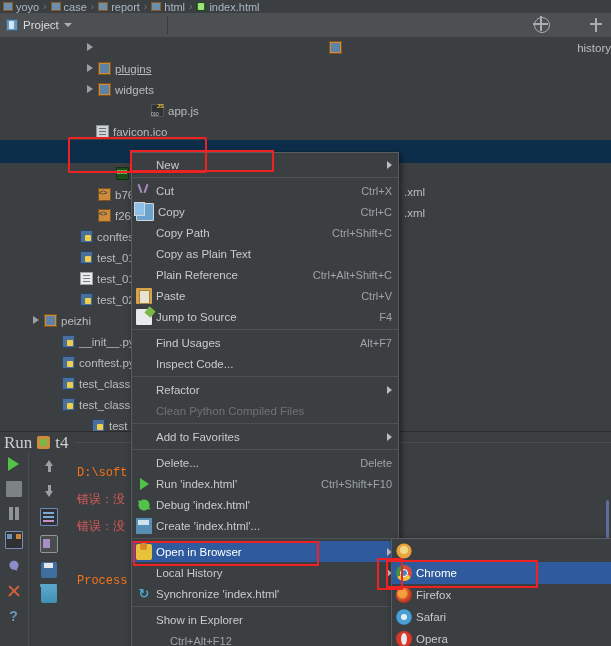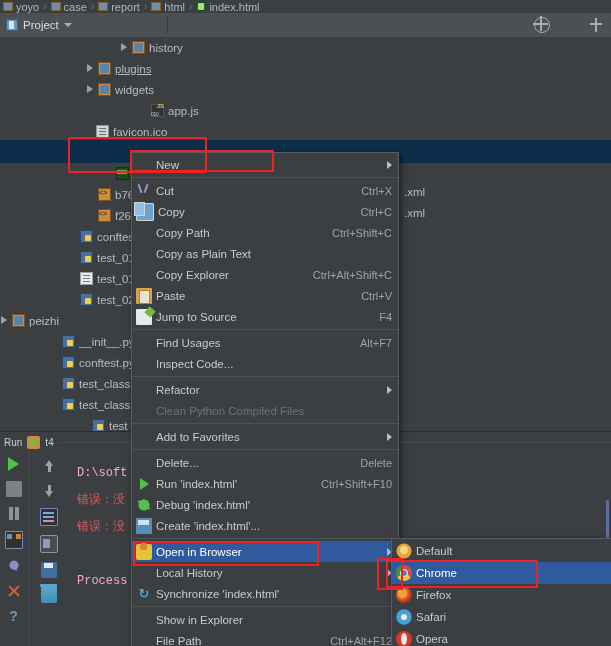--- a/index.html
+++ b/index.html
@@ -93,21 +93,21 @@
     pointer-events:none;z-index:40;
   }
   
   #selbar{left:0;top:140px;width:611px;height:21px;background:#0d2e4a;z-index:1;}
 
   
   #run-header{
     left:0;top:431px;width:611px;height:21px;background:#3c3f41;border-top:1px solid #2b2b2b;
     display:flex;align-items:center;gap:5px;padding-left:4px;
   }
-  #run-header .rlabel{font-size:10px;color:#cfcfcf;}
+  #run-header .rlabel{font-size:17px;color:#cfcfcf;font-family:Liberation Serif, serif;}
   .run-cfg-icon{width:13px;height:13px;background:#cc8b3d;border-radius:2px;position:relative;}
   .run-cfg-icon:after{content:"";position:absolute;left:3px;top:3px;width:7px;height:7px;background:#7ab648;border-radius:1px;}
   #run-header .tline{flex:1;height:1px;background:#4a4d4f;margin-right:4px;}
 
   #run-body{left:0;top:452px;width:611px;height:194px;background:#3c3f41;}
   #run-gutter-left{left:0;top:452px;width:27px;height:194px;background:#3c3f41;
      display:flex;flex-direction:column;align-items:center;padding-top:4px;gap:9px;}
   #run-gutter-mid{left:28px;top:452px;width:40px;height:194px;background:#3c3f41;
      border-left:1px solid #4a4d4f;display:flex;flex-direction:column;align-items:center;padding-top:6px;gap:9px;}
   .gico{width:16px;height:16px;position:relative;flex:none;}
@@ -137,21 +137,21 @@
   .gi-sel:after{content:"";position:absolute;left:2px;top:3px;width:7px;height:9px;background:#a58fc5;}
   .gi-print{background:#3f6fa0;border-radius:2px;}
   .gi-print:after{content:"";position:absolute;left:3px;top:1px;width:9px;height:5px;background:#e6e8ea;}
   .gi-trash{background:linear-gradient(#5aa6c9,#3f8fb5);border-radius:0 0 2px 2px;}
   .gi-trash:after{content:"";position:absolute;left:-1px;top:-3px;width:17px;height:3px;background:#5aa6c9;border-radius:1px;}
 
   #run-console{left:69px;top:452px;width:542px;height:194px;background:#3c3f41;
      font-family:"Liberation Mono","DejaVu Sans Mono",monospace;font-size:12px;color:#bbbbbb;
      padding:8px 0 0 8px;line-height:27px;white-space:pre;overflow:hidden;}
   #run-console .err{color:#e05a5a;}
-  #run-console .ok{color:#f9a8d4;}
+  #run-console .ok{color:#f97316;}
 
   
   #console-sb{right:2px;top:500px;width:3px;height:60px;background:#5a6ea0;border-radius:2px;}
 
   
   #ctx{
     left:131px;top:152px;width:266px;background:#3c3f41;
     border:1px solid #5a5d5f;box-shadow:2px 2px 6px rgba(0,0,0,.55);
     padding:1px 0;z-index:30;
   }
@@ -242,21 +242,21 @@
     <span class="caret-dn"></span>
   </div>
   <div class="vsep"></div>
   <div class="spacer"></div>
   <div class="hdr-icon ico-settings"></div>
   <div class="hdr-icon ico-hide"></div>
 </div>
 
 <div class="abs" id="selbar"></div>
 <div class="abs" id="tree">
-    <div class="trow" style="padding-left: 120px;">
+    <div class="trow" style="padding-left: 86px; justify-content: space-between;">
       <span class="twist closed"></span>
       <span class="ticon ti-folder"></span>
       <span class="tlabel">history</span>
     </div>
     <div class="trow" style="padding-left: 86px; text-decoration: underline;">
       <span class="twist closed"></span>
       <span class="ticon ti-folder"></span>
       <span class="tlabel">plugins</span>
     </div>
     <div class="trow" style="padding-left: 86px;">
@@ -307,21 +307,21 @@
     <div class="trow" style="padding-left: 68px;">
       <span class="twist blank"></span>
       <span class="ticon ti-txt"></span>
       <span class="tlabel">test_01.py</span>
     </div>
     <div class="trow" style="padding-left: 68px;">
       <span class="twist blank"></span>
       <span class="ticon ti-py"></span>
       <span class="tlabel">test_02.py</span>
     </div>
-    <div class="trow" style="">
+    <div class="trow" style="padding-left: 32px;">
       <span class="twist closed"></span>
       <span class="ticon ti-folder"></span>
       <span class="tlabel">peizhi</span>
     </div>
     <div class="trow" style="padding-left: 50px;">
       <span class="twist blank"></span>
       <span class="ticon ti-py"></span>
       <span class="tlabel">__init__.py</span>
     </div>
     <div class="trow" style="padding-left: 50px;">
@@ -407,21 +407,21 @@
       <span class="mico "></span>
       <span class="mlabel">Copy Path</span>
       <span class="mkey">Ctrl+Shift+C</span>
     </div>
     <div class="mi">
       <span class="mico "></span>
       <span class="mlabel">Copy as Plain Text</span>
     </div>
     <div class="mi">
       <span class="mico "></span>
-      <span class="mlabel">Copy Explorer</span>
+      <span class="mlabel">Plain Reference</span>
       <span class="mkey">Ctrl+Alt+Shift+C</span>
     </div>
     <div class="mi">
       <span class="mico m-paste"></span>
       <span class="mlabel">Paste</span>
       <span class="mkey">Ctrl+V</span>
     </div>
     <div class="mi">
       <span class="mico m-jump"></span>
       <span class="mlabel">Jump to Source</span>
@@ -487,29 +487,27 @@
       <span class="mico m-sync">↻</span>
       <span class="mlabel">Synchronize 'index.html'</span>
     </div>
     <div class="msep"></div>
     <div class="mi">
       <span class="mico "></span>
       <span class="mlabel">Show in Explorer</span>
     </div>
     <div class="mi">
       <span class="mico "></span>
-      <span class="mlabel">File Path</span>
       <span class="mkey">Ctrl+Alt+F12</span>
     </div>
   </div>
 
 <div class="abs" id="submenu">
     <div class="mi">
       <span class="mico b-default"></span>
-      <span class="mlabel">Default</span>
     </div>
     <div class="mi hi">
       <span class="mico b-chrome"></span>
       <span class="mlabel">Chrome</span>
     </div>
     <div class="mi">
       <span class="mico b-firefox"></span>
       <span class="mlabel">Firefox</span>
     </div>
     <div class="mi">

